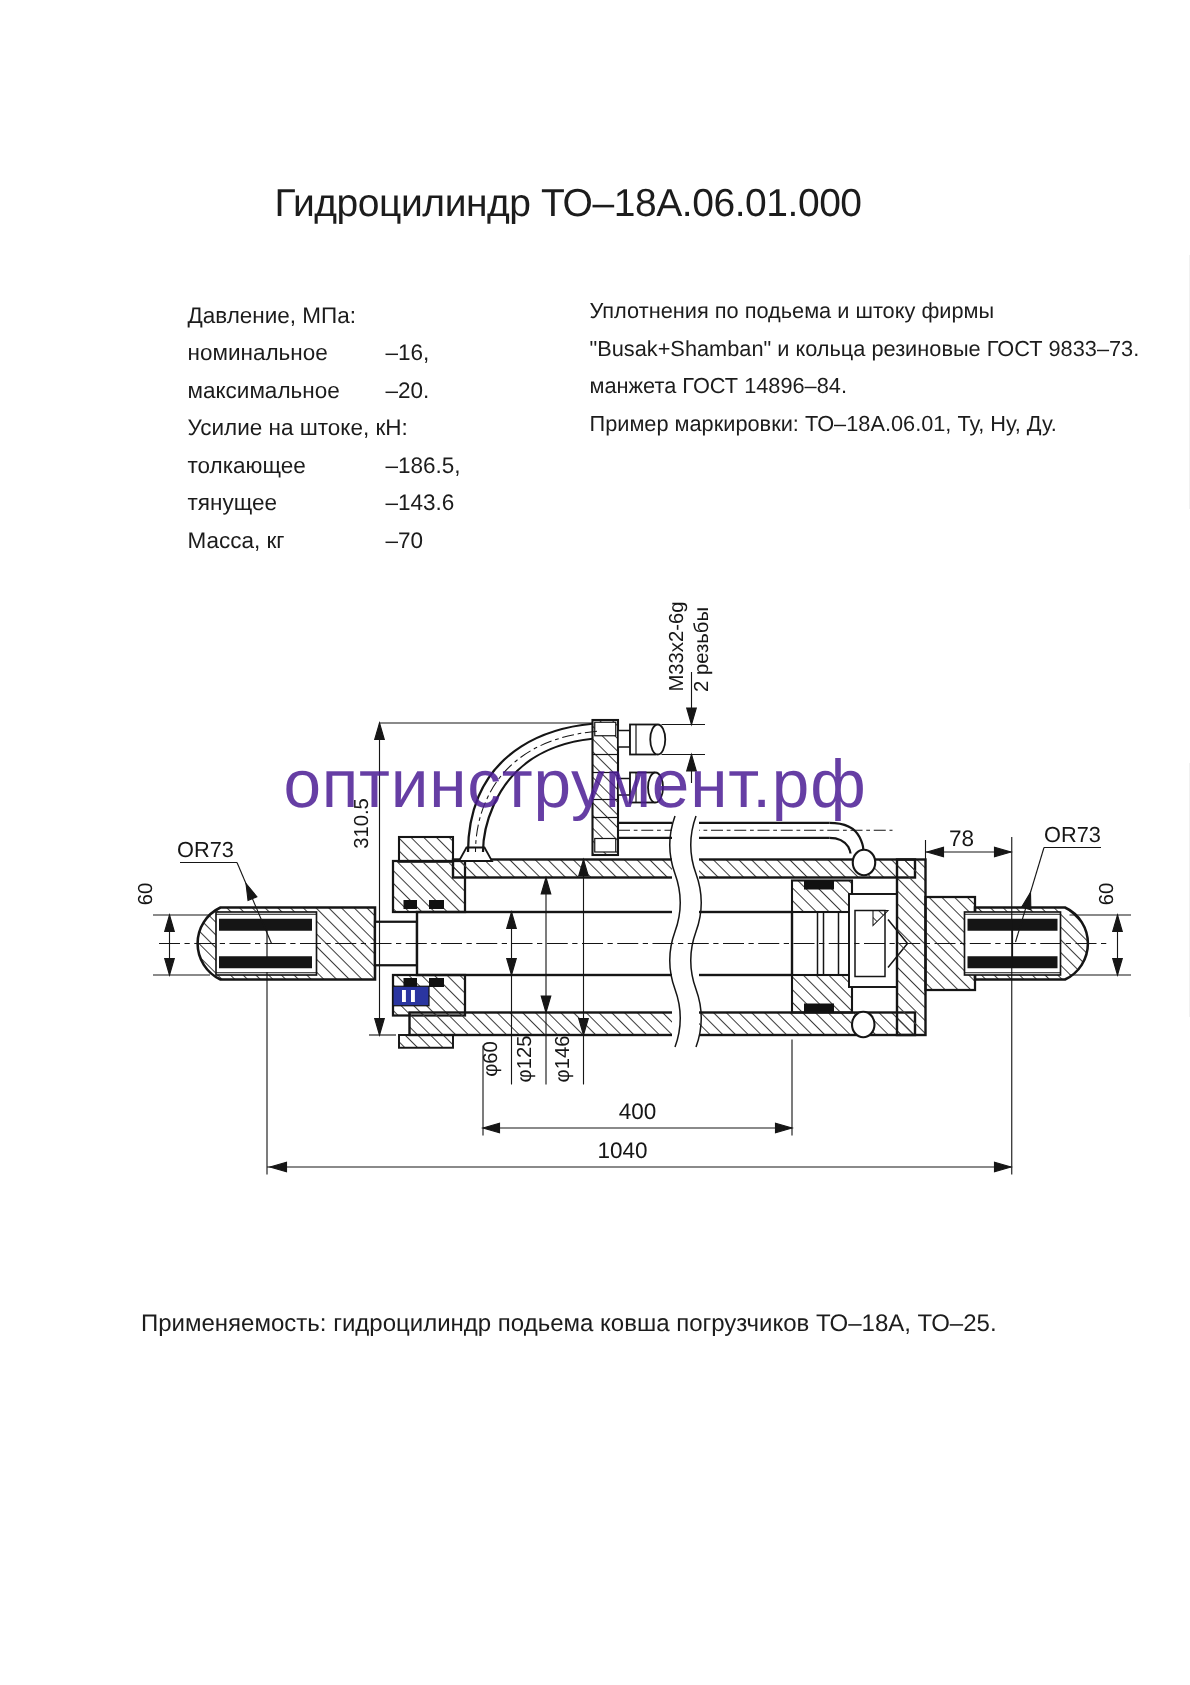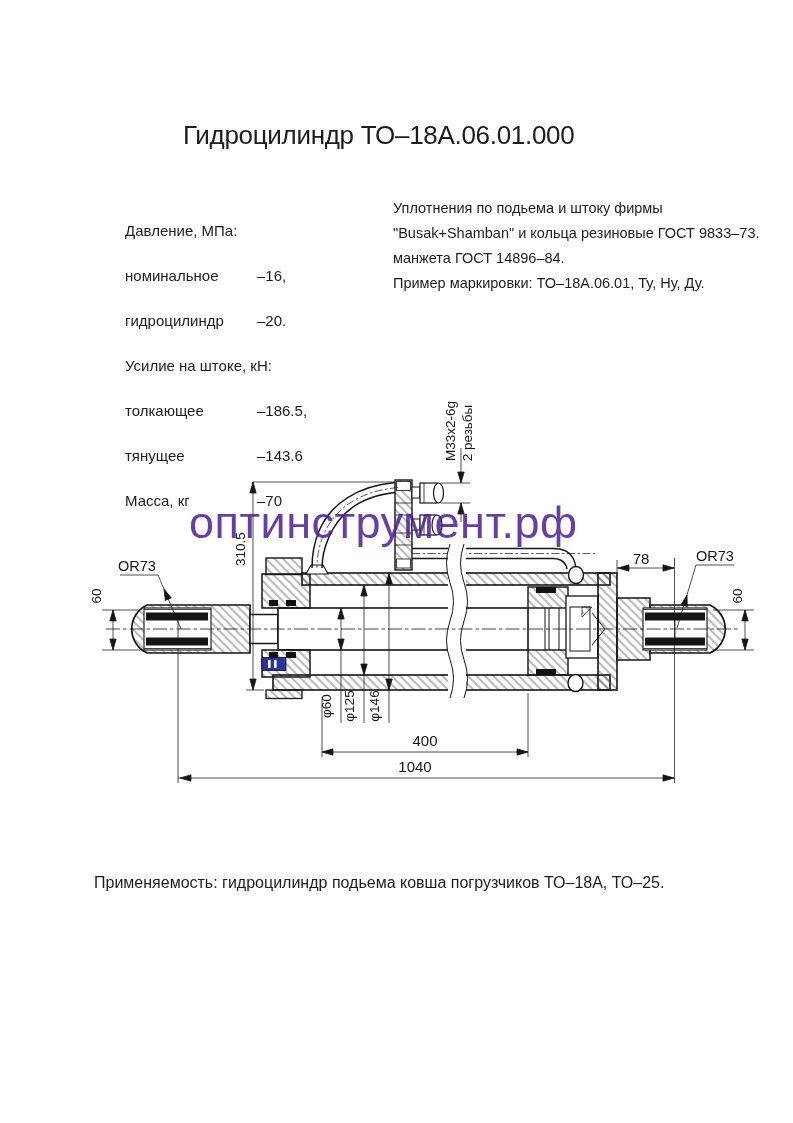--- a/index.html
+++ b/index.html
@@ -1,20 +1,20 @@
 <!DOCTYPE html>
 <html><head>
 <meta charset="utf-8">
 <style>
   html,body{margin:0;padding:0;background:#e8e8e8;}
   .page{position:relative;width:793px;height:1123px;background:#ffffff;margin:0 auto;
         font-family:"Liberation Sans",sans-serif;color:#1c1c1c;overflow:hidden;}
   .title{position:absolute;left:183px;top:120px;font-size:26px;letter-spacing:-0.3px;white-space:nowrap;}
   .specs{position:absolute;left:125px;top:198px;font-size:15px;}
-  .spec-row{height:25px;line-height:25px;white-space:nowrap;margin-top:20px;}
+  .spec-row{height:25px;line-height:25px;white-space:nowrap;}
   .spec-label{display:inline-block;width:132px;}
   .notes{position:absolute;left:393px;top:196px;font-size:14.5px;}
   .note-line{height:25px;line-height:25px;white-space:nowrap;}
   .watermark{position:absolute;left:189px;top:497px;font-size:45px;letter-spacing:0.5px;
              color:#4c1d95;opacity:.85;white-space:nowrap;z-index:3;}
   .application{position:absolute;left:94px;top:874px;font-size:16px;white-space:nowrap;}
   svg.drawing{position:absolute;left:0;top:0;z-index:2;}
   svg text{font-family:"Liberation Sans",sans-serif;fill:#161616;}
   .dimtxt{font-size:13.5px;}
   .dimtxt2{font-size:15px;}
@@ -23,21 +23,21 @@
 </head>
 <body>
 
 <div class="page">
 
   <div class="title">Гидроцилиндр ТО–18А.06.01.000</div>
 
   <div class="specs">
     <div class="spec-row"><span class="spec-label">Давление, МПа:</span><span></span></div>
     <div class="spec-row"><span class="spec-label">номинальное</span><span>–16,</span></div>
-    <div class="spec-row"><span class="spec-label">гидроцилиндр</span><span>–20.</span></div>
+    <div class="spec-row"><span class="spec-label">максимальное</span><span>–20.</span></div>
     <div class="spec-row"><span class="spec-label">Усилие на штоке, кН:</span><span></span></div>
     <div class="spec-row"><span class="spec-label">толкающее</span><span>–186.5,</span></div>
     <div class="spec-row"><span class="spec-label">тянущее</span><span>–143.6</span></div>
     <div class="spec-row"><span class="spec-label">Масса, кг</span><span>–70</span></div>
   </div>
 
   <div class="notes">
     <div class="note-line">Уплотнения по подьема и штоку фирмы</div>
     <div class="note-line">"Busak+Shamban" и кольца резиновые ГОСТ 9833–73.</div>
     <div class="note-line">манжета ГОСТ 14896–84.</div>

